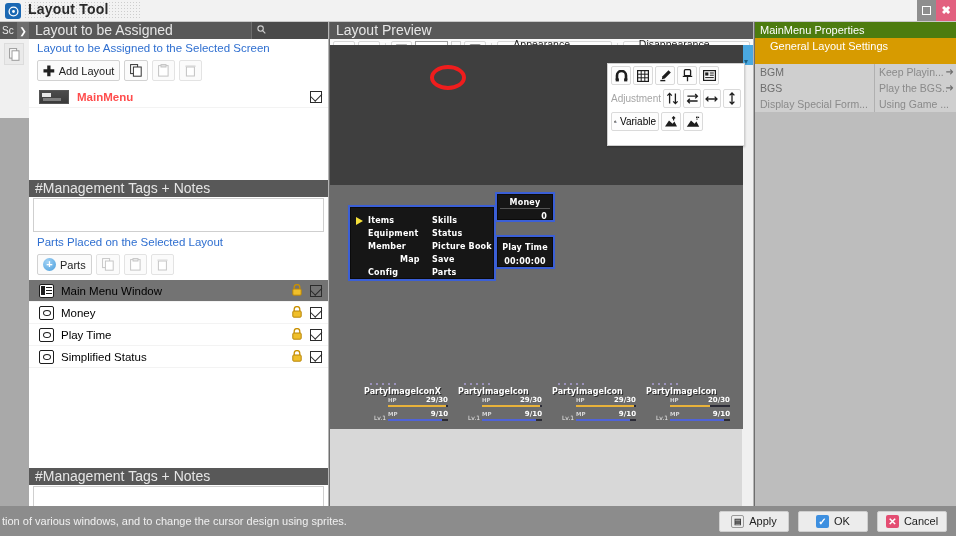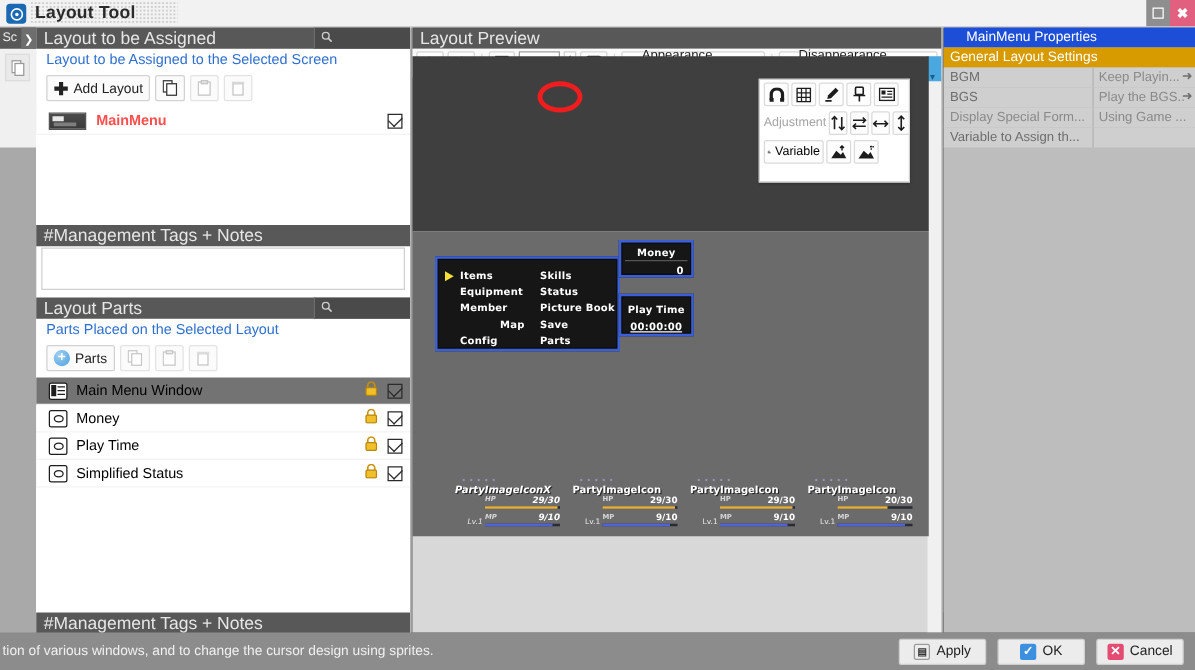--- a/index.html
+++ b/index.html
@@ -196,21 +196,21 @@
 
   .canvas-top {
     position: absolute; left: 0; top: 23px; width: 413px; height: 140px; background: #3f3f3f;
   }
   .canvas-main {
     position: absolute; left: 0; top: 163px; width: 413px; height: 244px; background: #6b6b6b;
   }
 
   
   .float-panel {
-    position: absolute; left: 277px; top: 41px; width: 121px; height: 83px;
+    position: absolute; left: 277px; top: 41px; width: 138px; height: 83px;
     background: #ffffff; border: 1px solid #cfcfcf; box-shadow: 0 1px 2px rgba(0,0,0,.25);
     z-index: 6;
   }
   .fp-row { display: flex; align-items: center; padding: 2px 3px; gap: 2px; }
   .fp-btn {
     width: 20px; height: 19px; border: 1px solid #dadada; background: #fdfdfd;
     border-radius: 2px; display: flex; align-items: center; justify-content: center;
   }
   .fp-btn.wide { width: 48px; gap: 3px; padding: 0 2px; font-size: 10px; }
   .fp-lbl { font-size: 10px; color: #a5a5a5; flex: 1; }
@@ -271,26 +271,26 @@
   .stat-row .bar i { display: block; height: 2px; }
   .bar-hp i { background: #e8b23a; }
   .bar-mp i { background: #4f63d8; }
 
   
   .col3 {
     position: absolute; left: 755px; top: 22px; width: 201px; height: 484px;
     background: #bdbdbd;
   }
   .prop-head {
-    height: 16px; background: #1d4ed8; color: #ffffff; font-size: 11px;
-    line-height: 16px; padding-left: 18px;
+    height: 16px; background: #4d7c0f; color: #ffffff; font-size: 11px;
+    line-height: 16px; padding-left: 5px;
   }
   .prop-sect {
-    height: 16px; background: #d79b00; color: #ffffff; font-size: 11px;
-    line-height: 16px; padding-left: 5px;
+    height: 26px; background: #d79b00; color: #ffffff; font-size: 11px;
+    line-height: 16px; padding-left: 15px;
   }
   .prop-row {
     height: 16px; display: flex; align-items: center; font-size: 10.5px;
     border-bottom: 1px solid #b0b0b0;
   }
   .prop-k {
     width: 120px; height: 16px; line-height: 16px; padding-left: 5px;
     background: #cfcfcf; color: #8a8a8a; overflow: hidden; white-space: nowrap;
     border-right: 1px solid #b0b0b0;
   }
@@ -414,29 +414,20 @@
         <span class="chk"></span>
       </div>
       <div style="height:72px;background:#fff;"></div>
     </div>
 
     <div class="panel-title">
       <span>#Management Tags + Notes</span>
     </div>
     <div class="notes-box"></div>
 
-    <div class="panel-title" style="margin-top:6px;">
-      <span>Layout Parts</span>
-      <span class="srch">
-        <svg width="9" height="9" viewBox="0 0 9 9">
-            <circle cx="3.6" cy="3.6" r="2.7" fill="none" stroke="#cfcfcf" stroke-width="1.1"></circle>
-            <line x1="5.7" y1="5.7" x2="8.3" y2="8.3" stroke="#cfcfcf" stroke-width="1.2"></line>
-          </svg>
-      </span>
-    </div>
     <div class="sub-title">Parts Placed on the Selected Layout</div>
 
     <div class="toolrow">
       <div class="tbtn">
         <span class="plus-circ">+</span>
         <span>Parts</span>
       </div>
       <div class="tbtn disabled">
         <svg width="12" height="13" viewBox="0 0 12 13">
             <rect x="0.6" y="0.6" width="7" height="9" fill="#fff" stroke="#c6c6c6"></rect>
@@ -683,25 +674,25 @@
       </div>
 
       <div class="gm-win gm-money">
         <div class="gm-txt" style="left:0;right:0;top:4px;text-align:center;">Money</div>
         <div class="gm-div" style="top:14px;"></div>
         <div class="gm-txt" style="right:6px;top:18px;">0</div>
       </div>
 
       <div class="gm-win gm-time">
         <div class="gm-txt" style="left:0;right:0;top:6px;text-align:center;">Play Time</div>
-        <div class="gm-txt" style="left:0;right:0;top:20px;text-align:center;text-decoration:underline;">00:00:00</div>
+        <div class="gm-txt" style="left:0;right:0;top:20px;text-align:center;">00:00:00</div>
       </div>
 
       <div class="party-wrap">
-        <div class="pm" style="left:0;font-style:italic;">
+        <div class="pm" style="left:0;">
           <div class="pm-face"></div>
           <div class="pm-name">PartyImageIconX</div>
           <div class="pm-lv">Lv.1</div>
           <div class="stat-row" style="top:16px;">
             <span class="lab">HP</span>
             <span class="val">29/30</span>
             <span class="bar bar-hp">
                 <i style="width:96%"></i>
               </span>
           </div>
@@ -791,26 +782,20 @@
         <span>Play the BGS..</span>
         <span class="caret">➜</span>
       </span>
     </div>
     <div class="prop-row">
       <span class="prop-k">Display Special Form...</span>
       <span class="prop-v">
         <span>Using Game ...</span>
       </span>
     </div>
-    <div class="prop-row">
-      <span class="prop-k lit">Variable to Assign th...</span>
-      <span class="prop-v">
-        <span></span>
-      </span>
-    </div>
     <div class="prop-fill"></div>
   </div>
 
   <div class="bottombar">
     <span class="status-text">tion of various windows, and to change the cursor design using sprites.</span>
     <div class="bbtn">
       <span class="bico apply">▤</span>
       <span>Apply</span>
     </div>
     <div class="bbtn">

